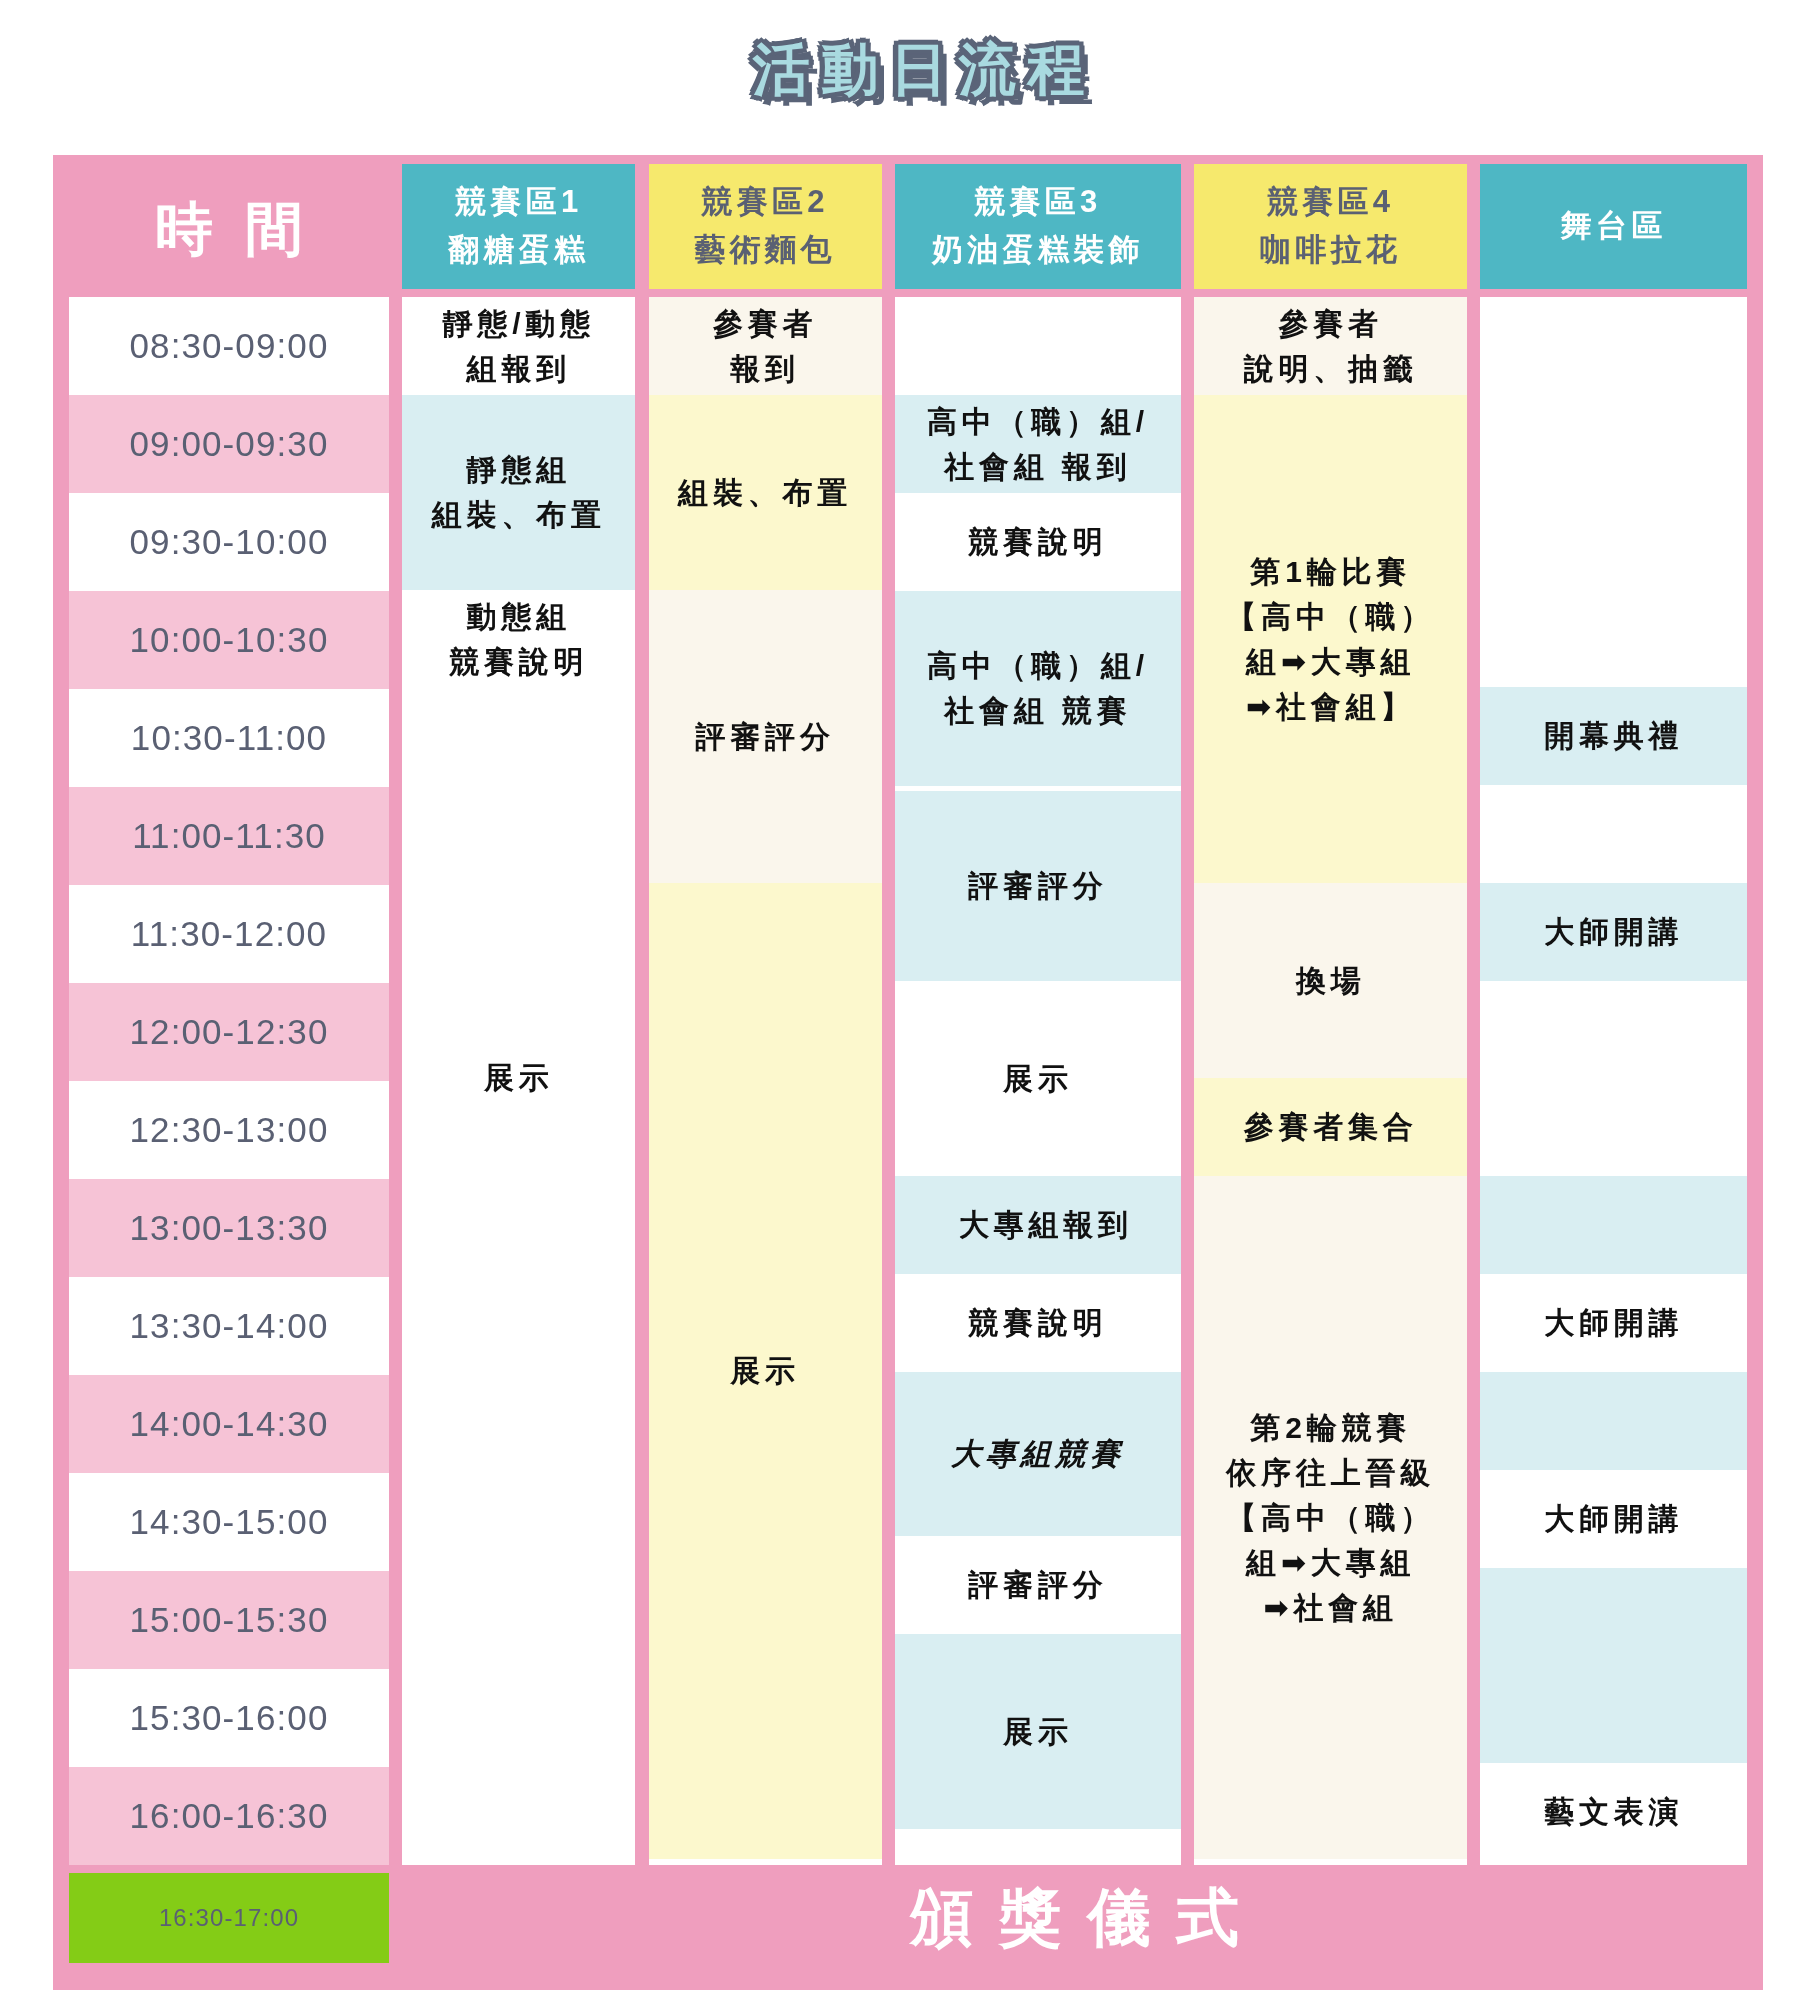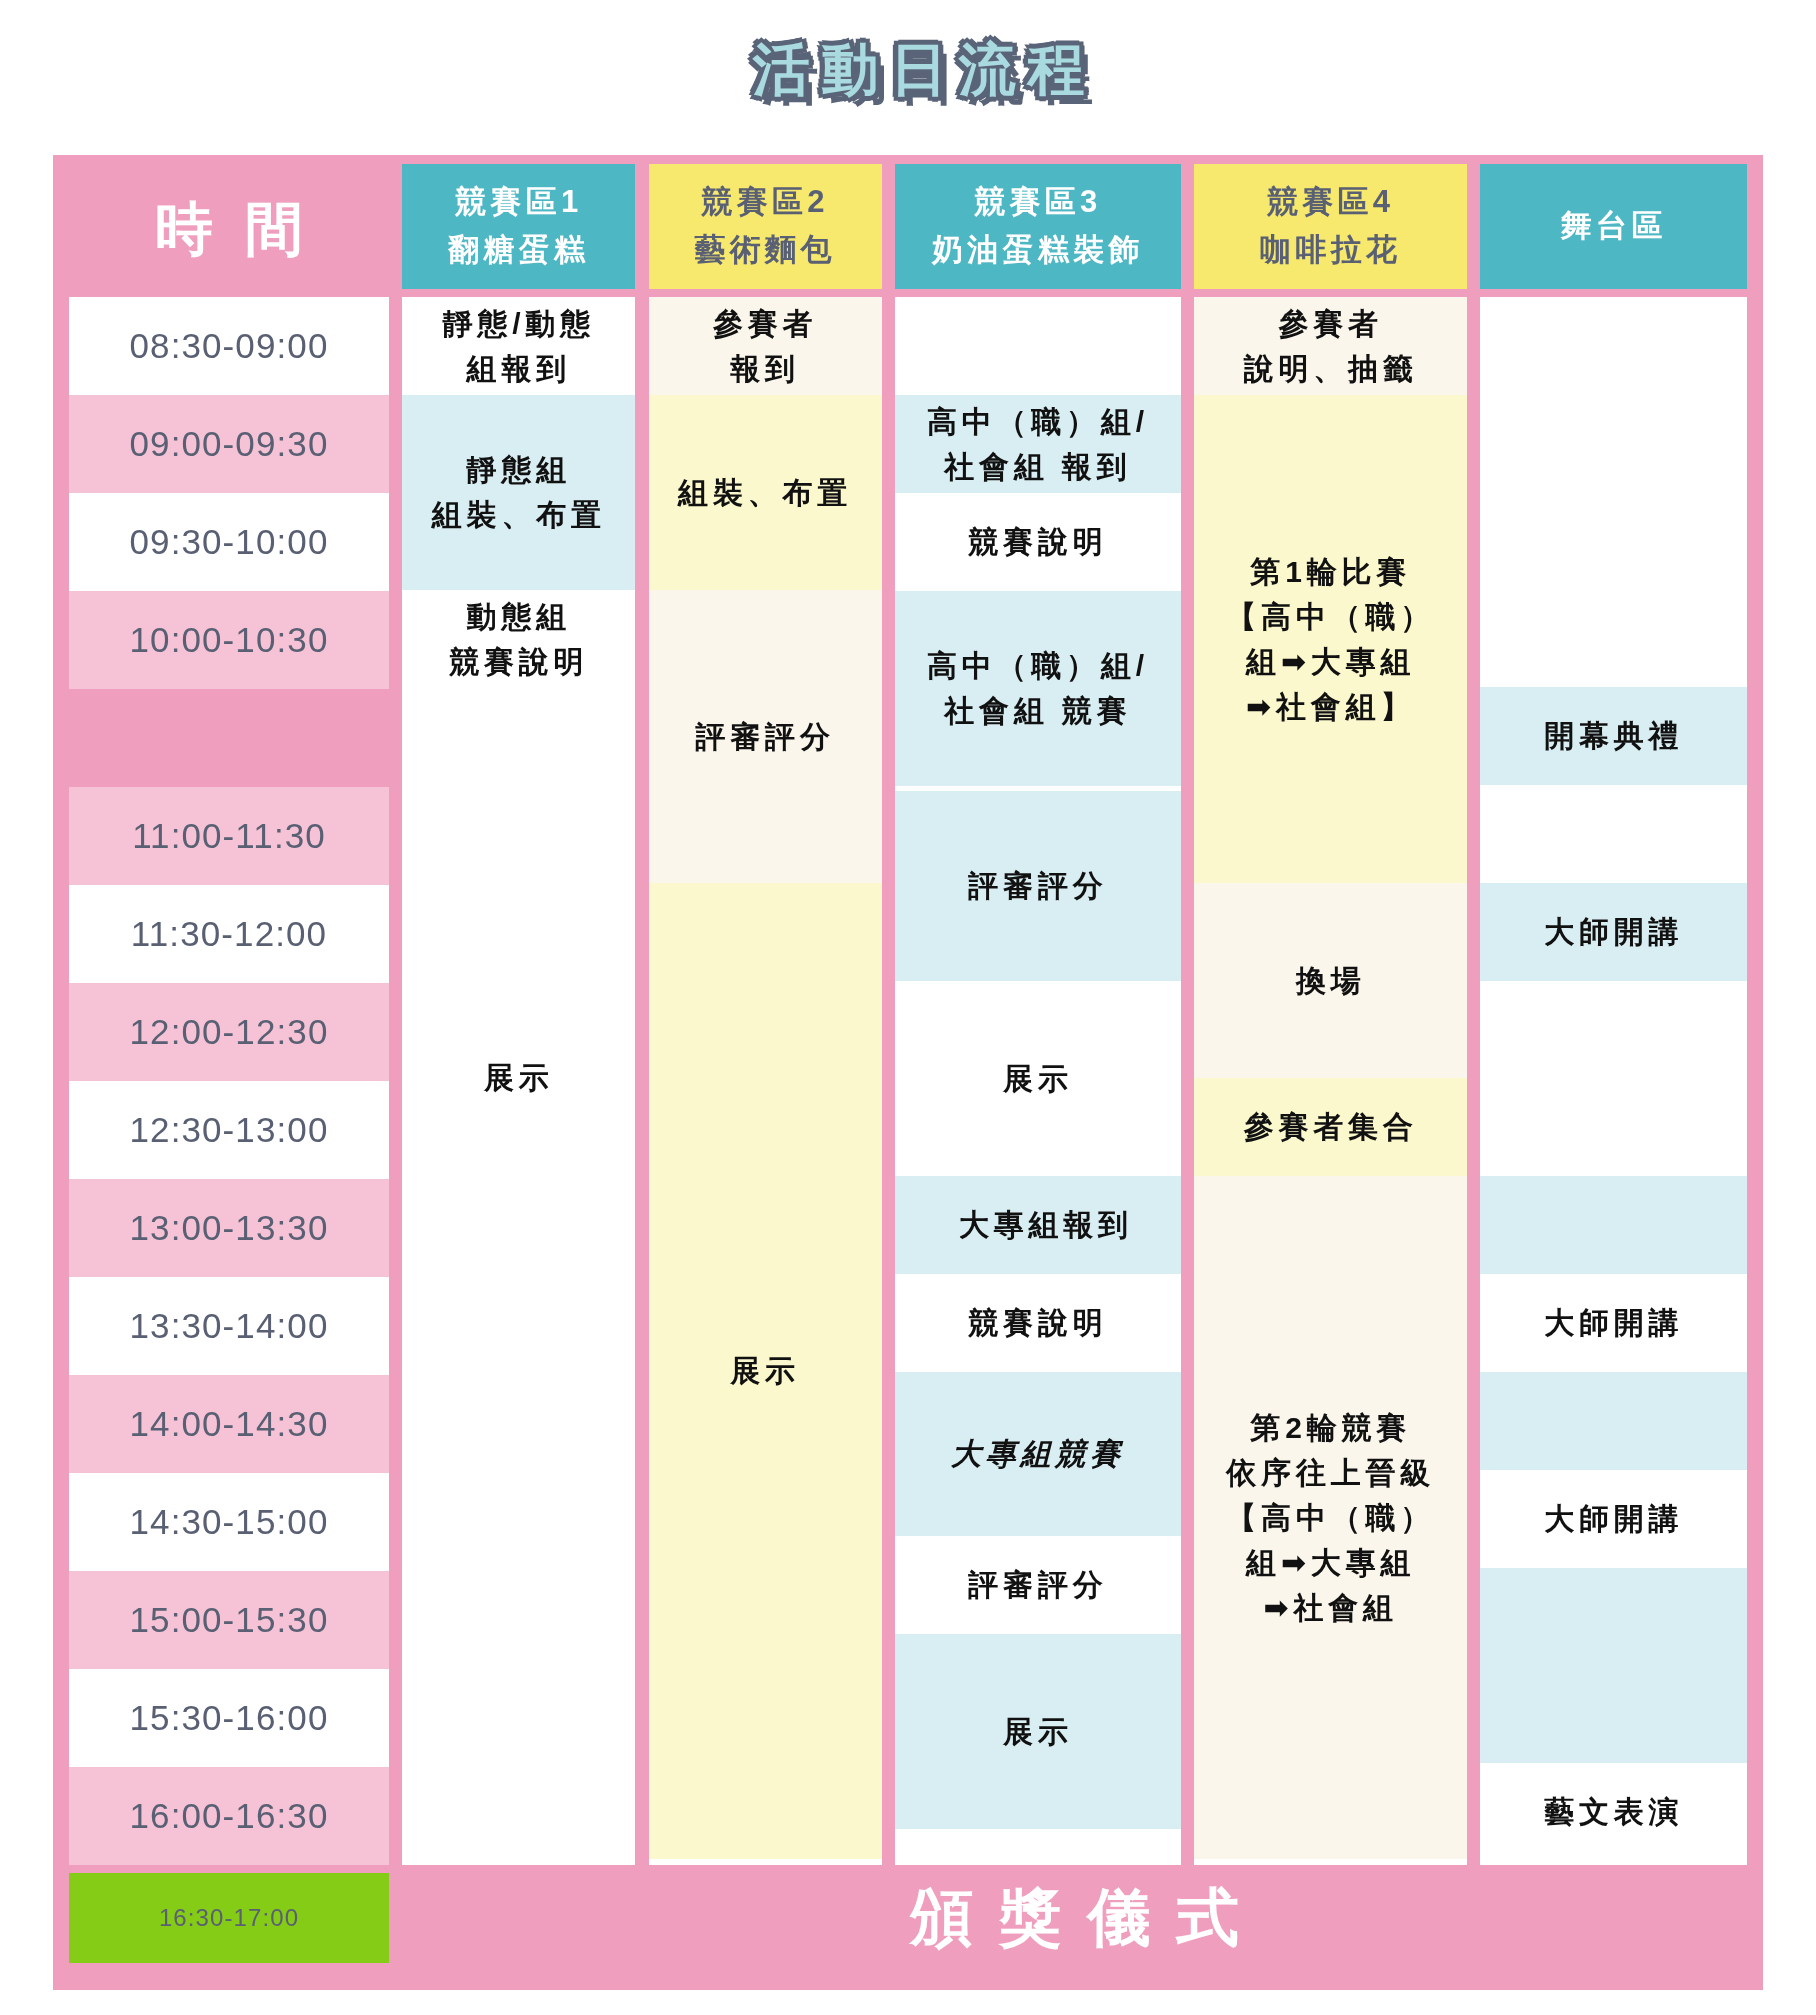--- a/index.html
+++ b/index.html
@@ -101,20 +101,21 @@
       <span></span>
     </div>
 
     <div class="footer-time">16:30-17:00</div>
     <div class="footer-label">頒獎儀式</div>
 
   <div class="time-cell white" style="grid-area: 2 / 1;">08:30-09:00</div>
       <div class="time-cell pink" style="grid-area: 3 / 1;">09:00-09:30</div>
       <div class="time-cell white" style="grid-area: 4 / 1;">09:30-10:00</div>
       <div class="time-cell pink" style="grid-area: 5 / 1;">10:00-10:30</div>
+      <div class="time-cell white" style="grid-area: 6 / 1;">10:30-11:00</div>
       <div class="time-cell pink" style="grid-area: 7 / 1;">11:00-11:30</div>
       <div class="time-cell white" style="grid-area: 8 / 1;">11:30-12:00</div>
       <div class="time-cell pink" style="grid-area: 9 / 1;">12:00-12:30</div>
       <div class="time-cell white" style="grid-area: 10 / 1;">12:30-13:00</div>
       <div class="time-cell pink" style="grid-area: 11 / 1;">13:00-13:30</div>
       <div class="time-cell white" style="grid-area: 12 / 1;">13:30-14:00</div>
       <div class="time-cell pink" style="grid-area: 13 / 1;">14:00-14:30</div>
       <div class="time-cell white" style="grid-area: 14 / 1;">14:30-15:00</div>
       <div class="time-cell pink" style="grid-area: 15 / 1;">15:00-15:30</div>
       <div class="time-cell white" style="grid-area: 16 / 1;">15:30-16:00</div>

